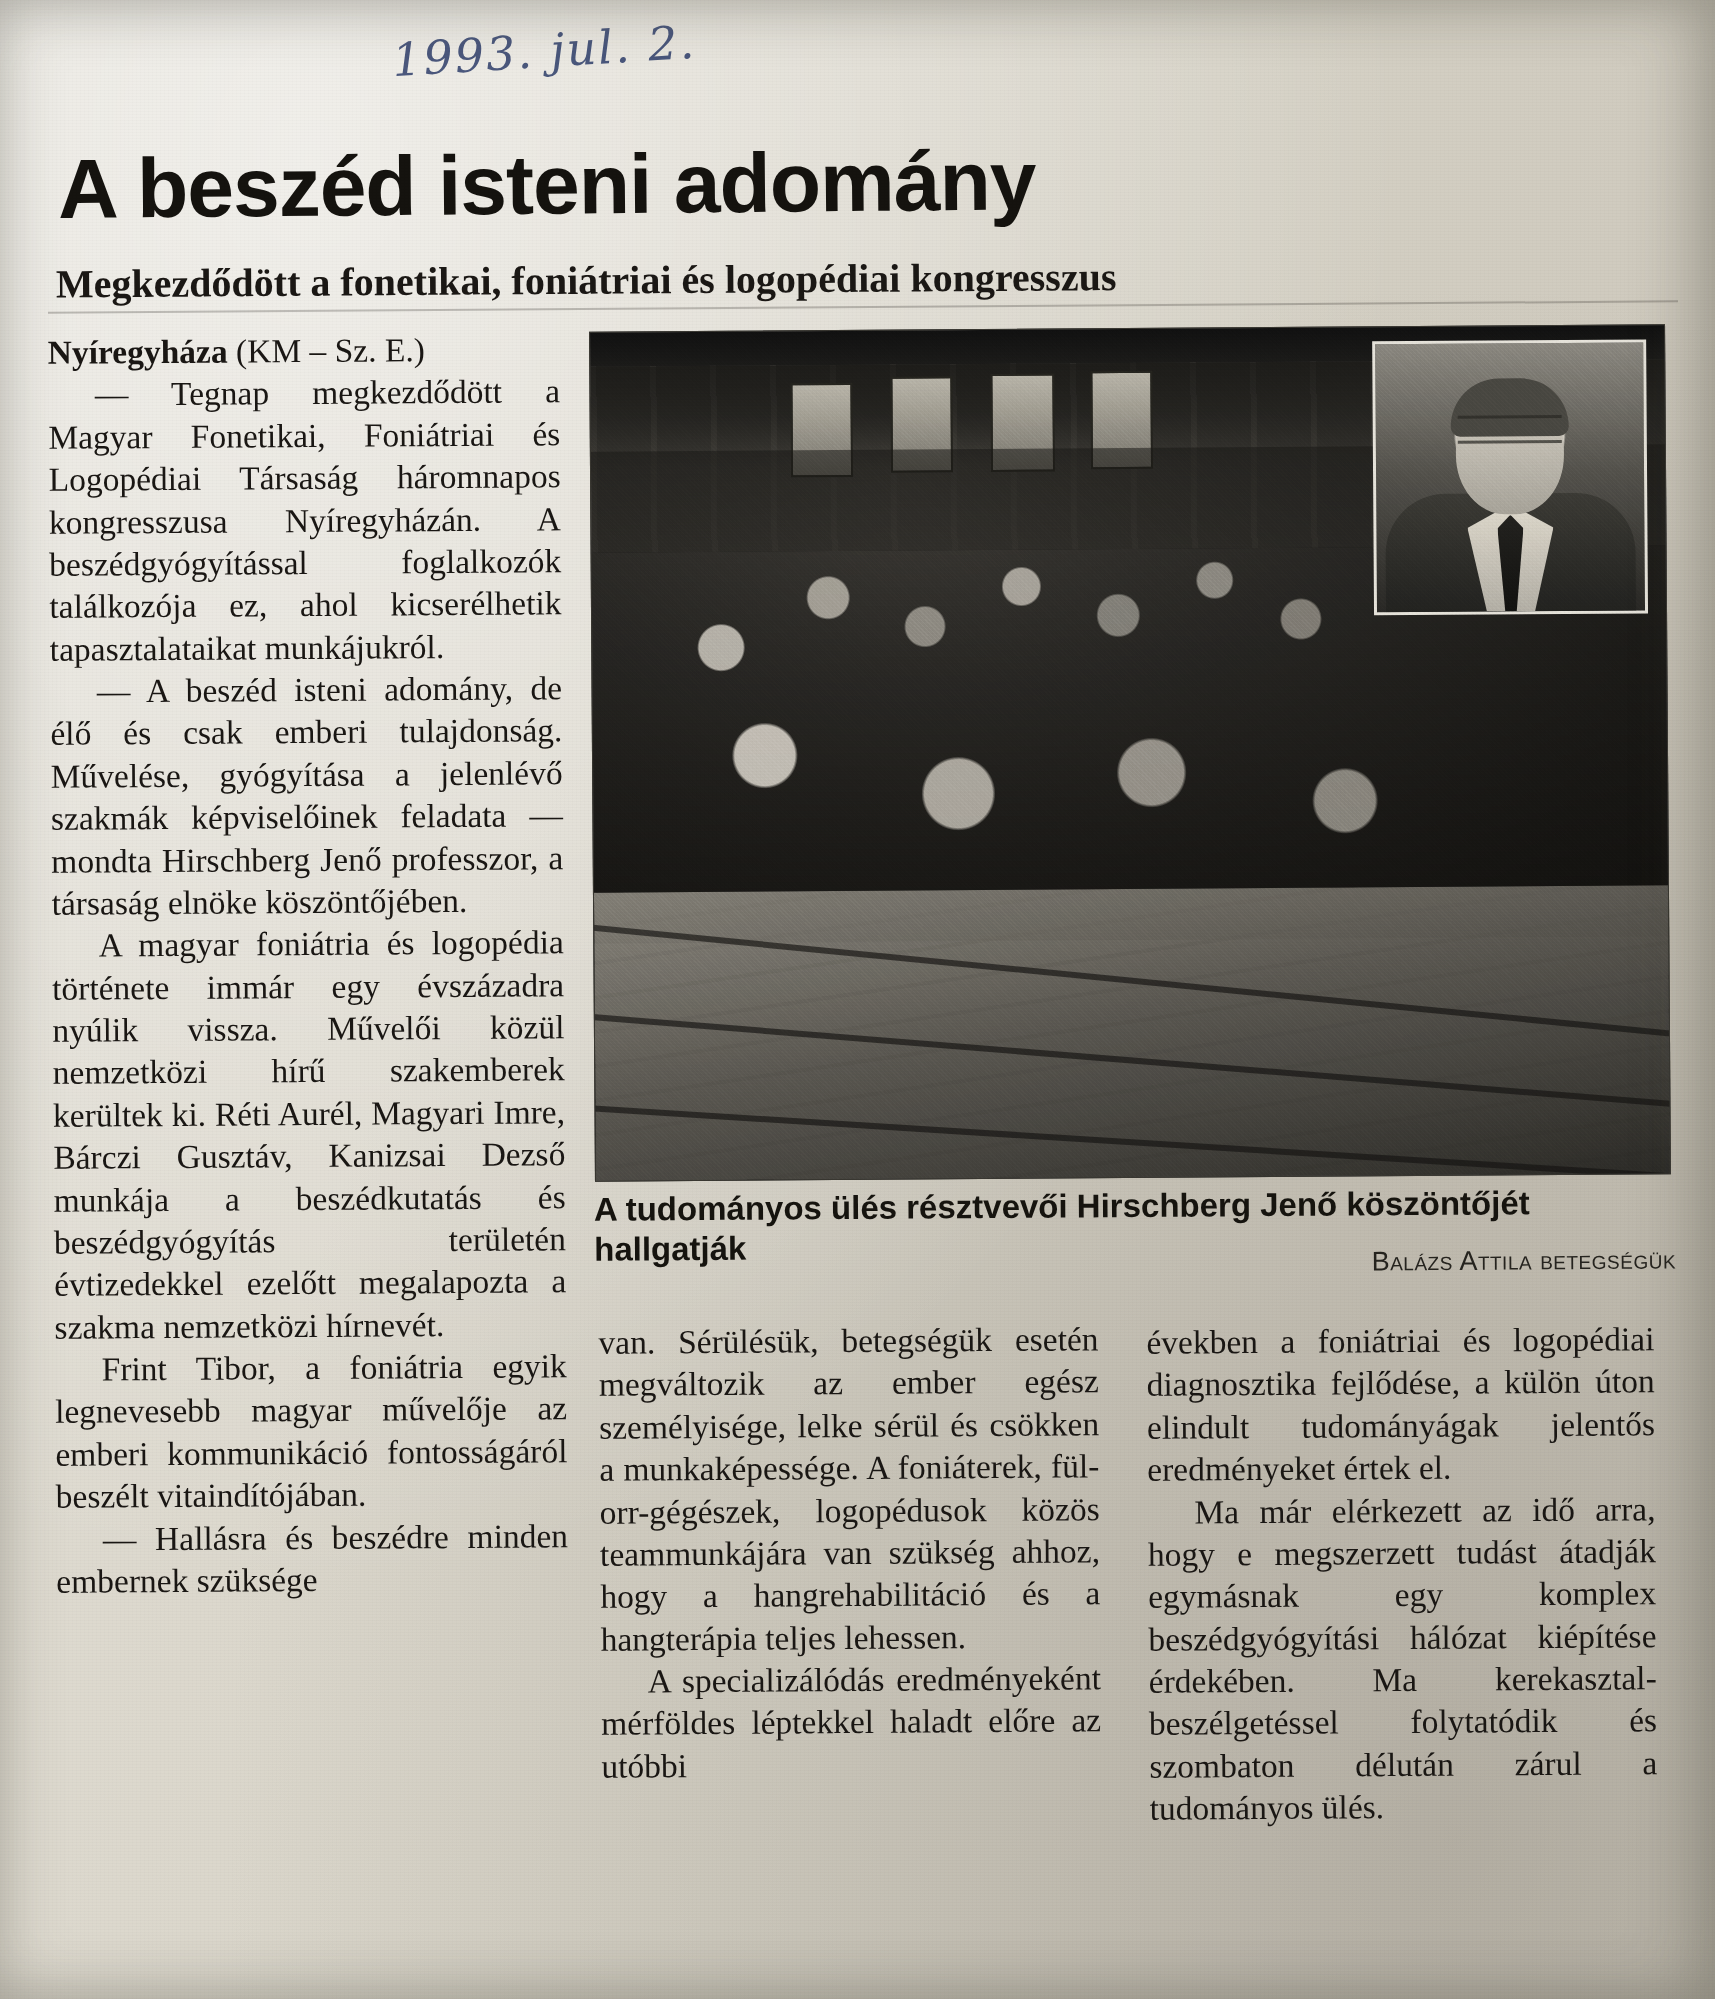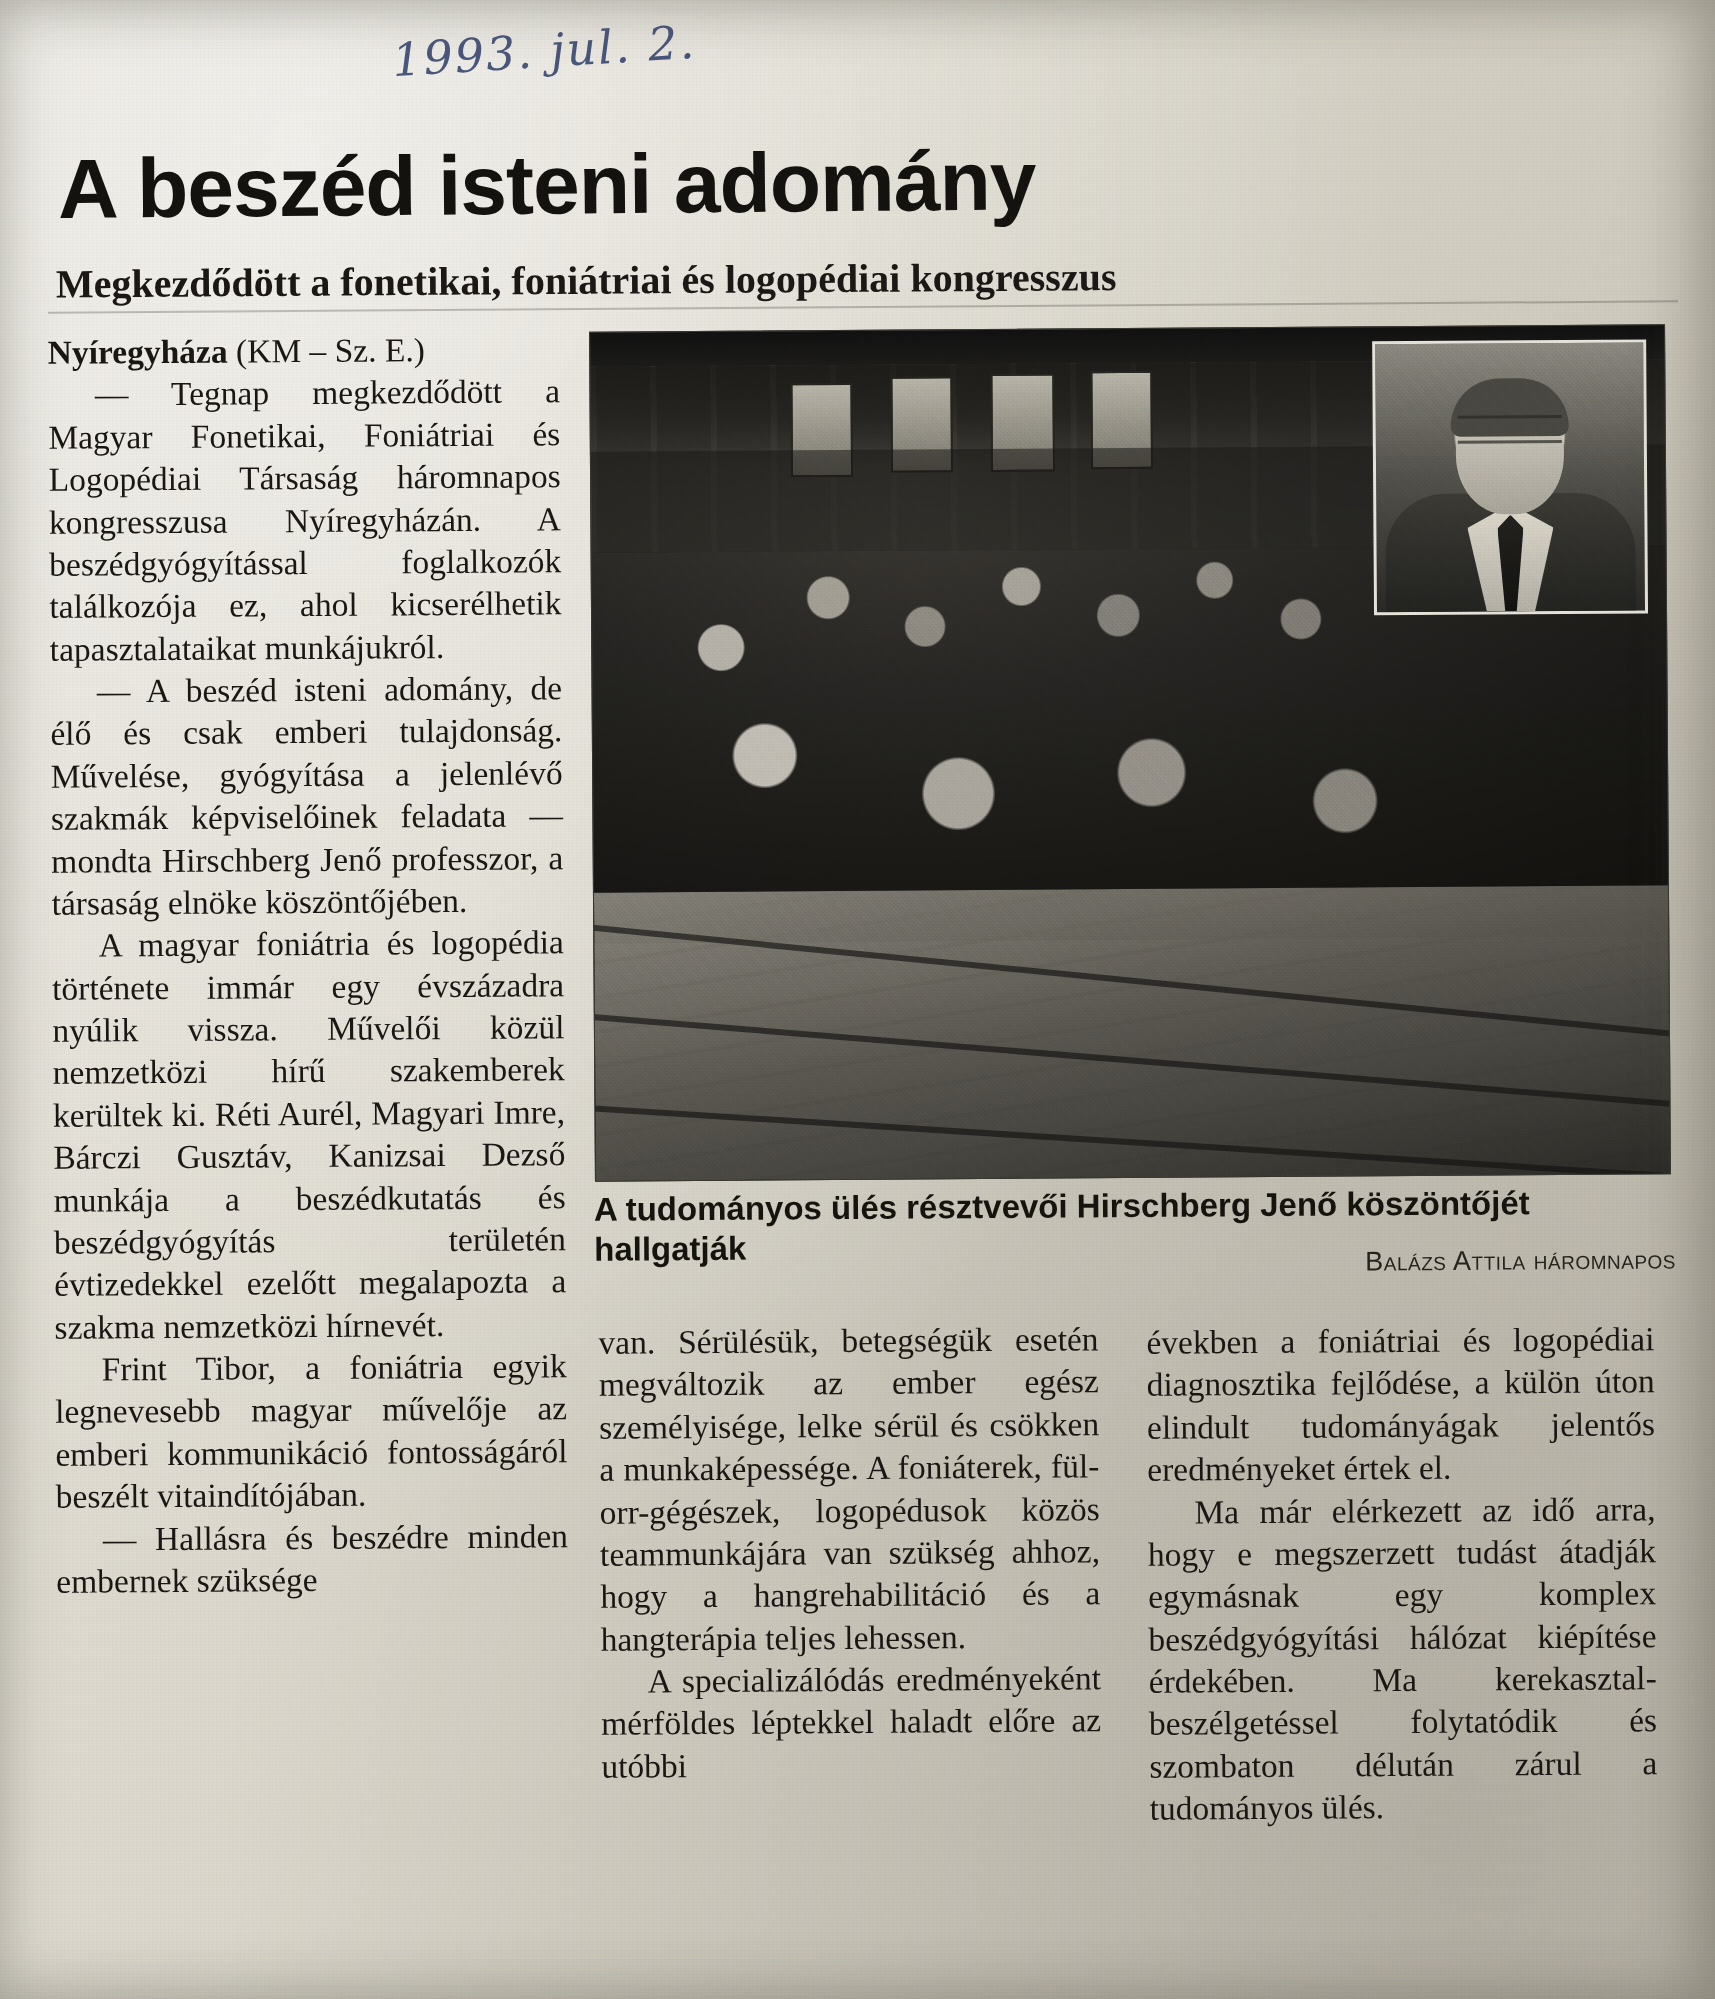--- a/index.html
+++ b/index.html
@@ -319,21 +319,21 @@
         <div class="ip-glasses"></div>
       </div>
 
       <div class="photo-noise"></div>
     </figure>
 
     <div class="caption">A tudományos ülés résztvevői Hirschberg Jenő köszöntőjét hallgatják</div>
 
     <div class="credit">
       <span class="small-caps">Balázs Attila</span>
-      <span class="small-caps">háromnapos</span>
+      <span class="small-caps">betegségük</span>
     </div>
 
     <div class="col col1">
       <p class="first">
         <span class="lead">Nyíregyháza</span>
         <span>(KM – Sz. E.)</span>
       </p>
       <p>— Tegnap megkezdődött a Magyar Fonetikai, Foniátriai és Logopédiai Társaság háromnapos kongresszusa Nyíregyházán. A beszédgyógyítással foglalkozók találkozója ez, ahol kicserélhetik tapasztalataikat munkájukról.</p>
       <p>— A beszéd isteni adomány, de élő és csak emberi tulajdonság. Művelése, gyógyítása a jelenlévő szakmák képviselőinek feladata — mondta Hirschberg Jenő professzor, a társaság elnöke köszöntőjében.</p>
       <p>A magyar foniátria és logopédia története immár egy évszázadra nyúlik vissza. Művelői közül nemzetközi hírű szakemberek kerültek ki. Réti Aurél, Magyari Imre, Bárczi Gusztáv, Kanizsai Dezső munkája a beszédkutatás és beszédgyógyítás területén évtizedekkel ezelőtt megalapozta a szakma nemzetközi hírnevét.</p>

